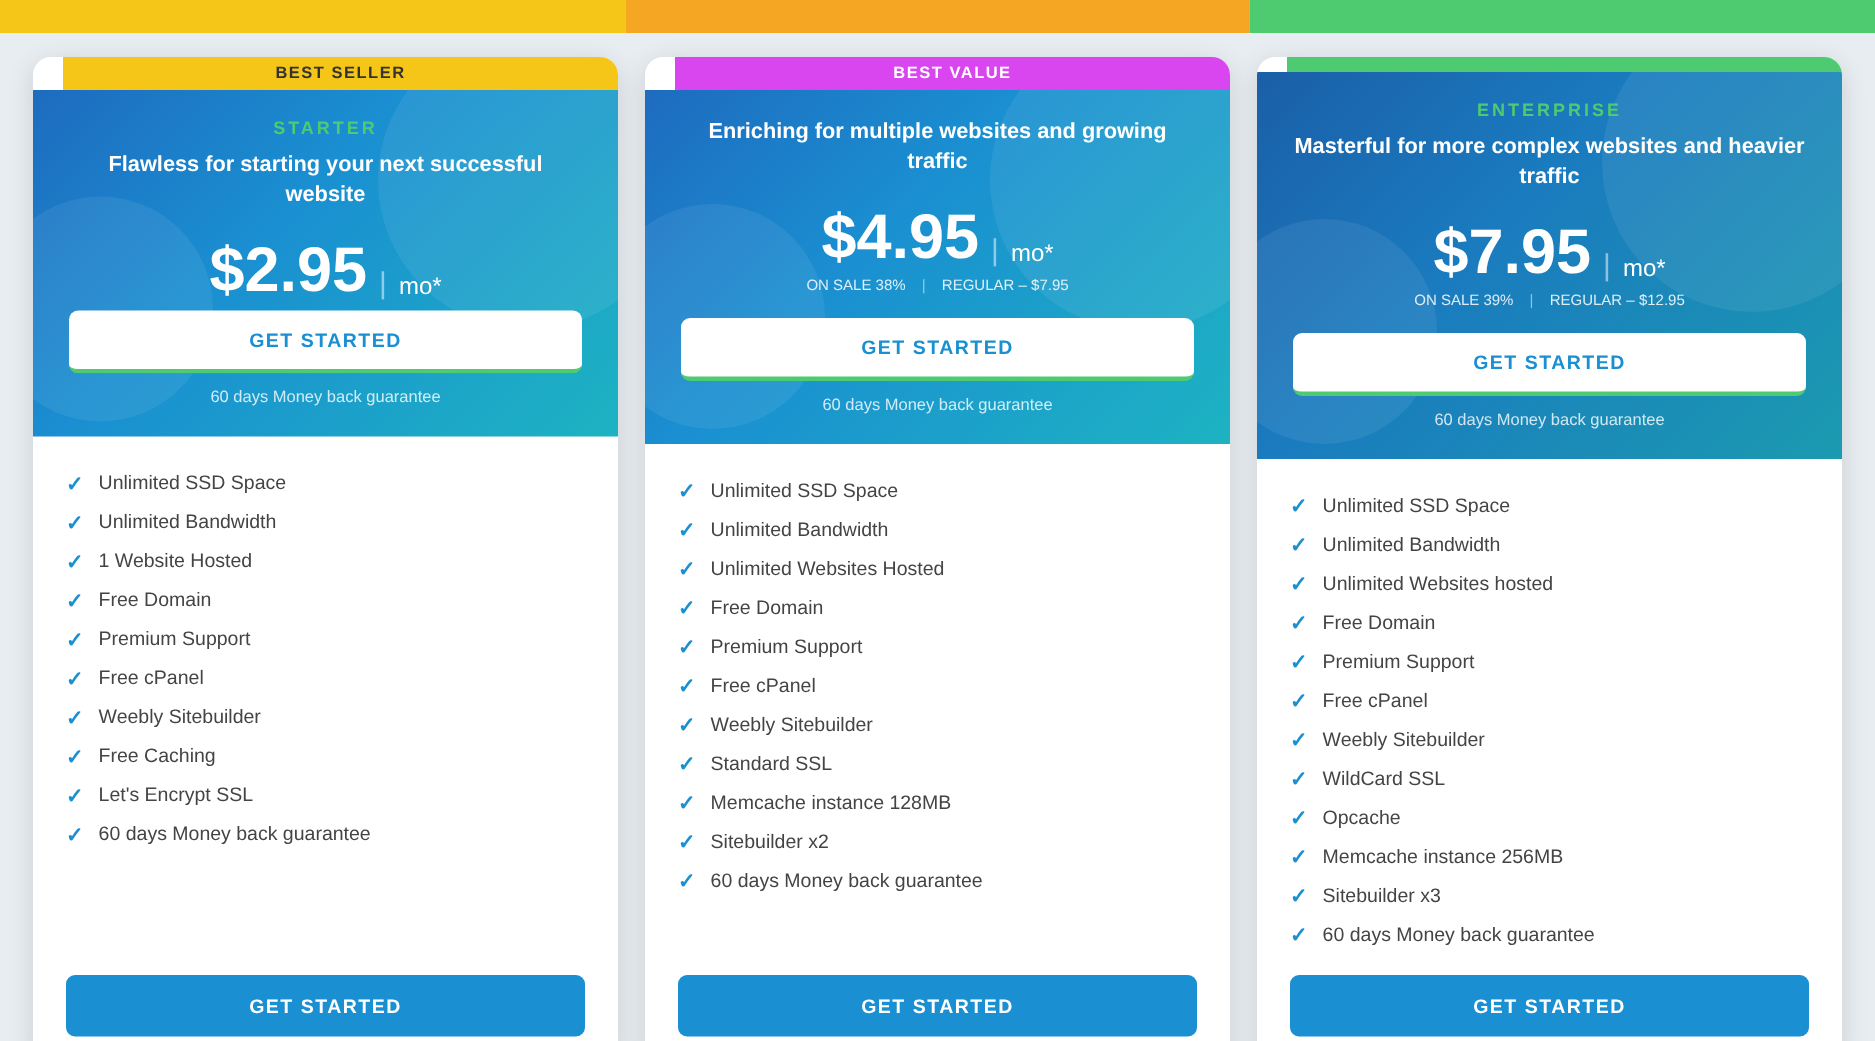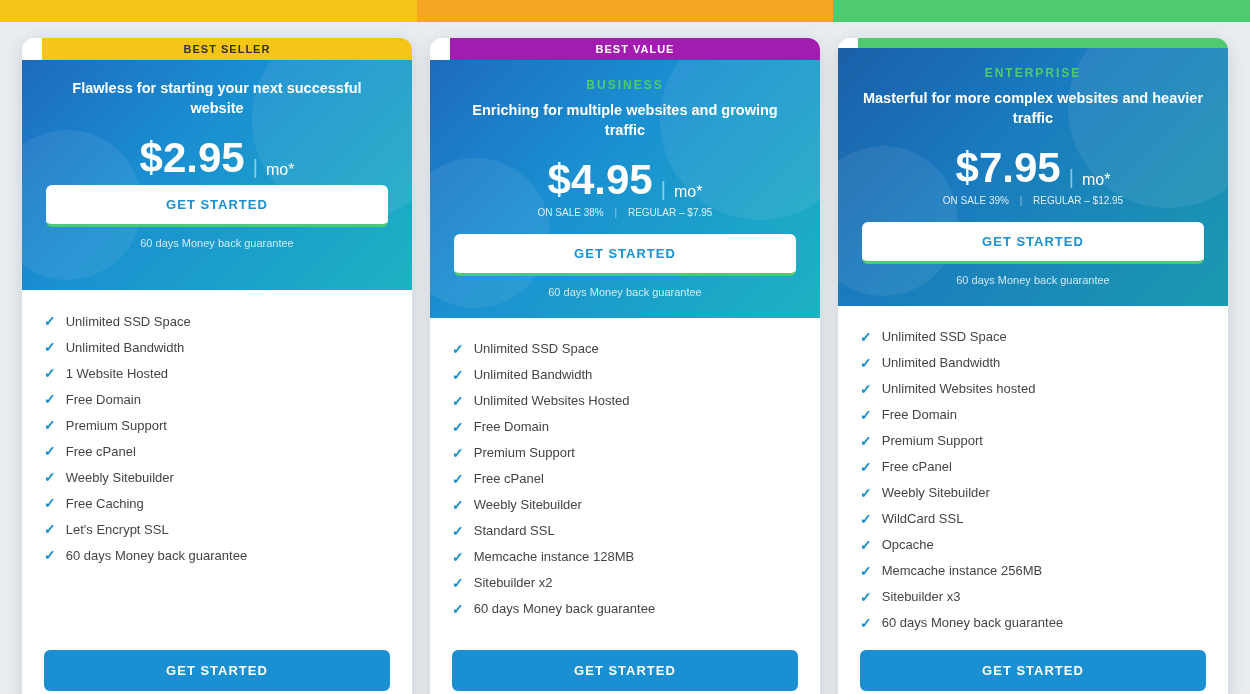--- a/index.html
+++ b/index.html
@@ -38,21 +38,21 @@
     .badge-bar {
       text-align: center;
       font-size: 11px;
       font-weight: bold;
       letter-spacing: 1px;
       padding: 5px 0;
       text-transform: uppercase;
       margin-left: 20px;
     }
     .badge-yellow { background: #f5c518; color: #333; }
-    .badge-orange { background: #a21caf; color: #fff; }
+    .badge-orange { background: #d946ef; color: #fff; }
     .badge-green { background: #4ecb71; color: #fff; }
 
     .card-hero {
       padding: 18px 24px 20px;
       text-align: center;
       position: relative;
       overflow: hidden;
       background: linear-gradient(135deg, #1e6bbf 0%, #1a8fd1 40%, #1db3c2 100%);
       min-height: 230px;
     }
@@ -193,21 +193,21 @@
 
 <div class="top-bar">
   <div style="background:#f5c518;flex:1;"></div>
   <div style="background:#f5a623;flex:1;"></div>
   <div style="background:#4ecb71;flex:1;"></div>
 </div>
 
 <div class="pricing-container" id="pricing-container">
 <div class="pricing-card">
       <div class="badge-bar badge-yellow">BEST SELLER</div>
-      <div class="card-hero"><div class="plan-tagline">Flawless for starting your next successful website</div><div class="price-row">
+      <div class="card-hero"><div class="plan-name">STARTER</div><div class="plan-tagline">Flawless for starting your next successful website</div><div class="price-row">
           <span class="price-amount">$2.95</span>
           <span class="price-divider">|</span>
           <span class="price-period">mo*</span>
         </div><button class="get-started-hero">GET STARTED</button><div class="money-back">60 days Money back guarantee</div></div>
       <div class="features-list">
         <div class="feature-item">
           <span class="check-icon">✓</span>
           <span>Unlimited SSD Space</span>
         </div>
         <div class="feature-item">
@@ -244,21 +244,21 @@
         </div>
         <div class="feature-item">
           <span class="check-icon">✓</span>
           <span>60 days Money back guarantee</span>
         </div>
       </div>
       <button class="get-started-bottom">GET STARTED</button>
     </div>
     <div class="pricing-card">
       <div class="badge-bar badge-orange">BEST VALUE</div>
-      <div class="card-hero"><div class="plan-name">BUSINESS</div><div class="plan-tagline">Enriching for multiple websites and growing traffic</div><div class="price-row">
+      <div class="card-hero"><div class="plan-tagline">Enriching for multiple websites and growing traffic</div><div class="price-row">
           <span class="price-amount">$4.95</span>
           <span class="price-divider">|</span>
           <span class="price-period">mo*</span>
         </div><div class="sale-info">ON SALE 38% <span class="sale-sep">|</span> REGULAR – $7.95</div><button class="get-started-hero">GET STARTED</button><div class="money-back">60 days Money back guarantee</div></div>
       <div class="features-list">
         <div class="feature-item">
           <span class="check-icon">✓</span>
           <span>Unlimited SSD Space</span>
         </div>
         <div class="feature-item">

